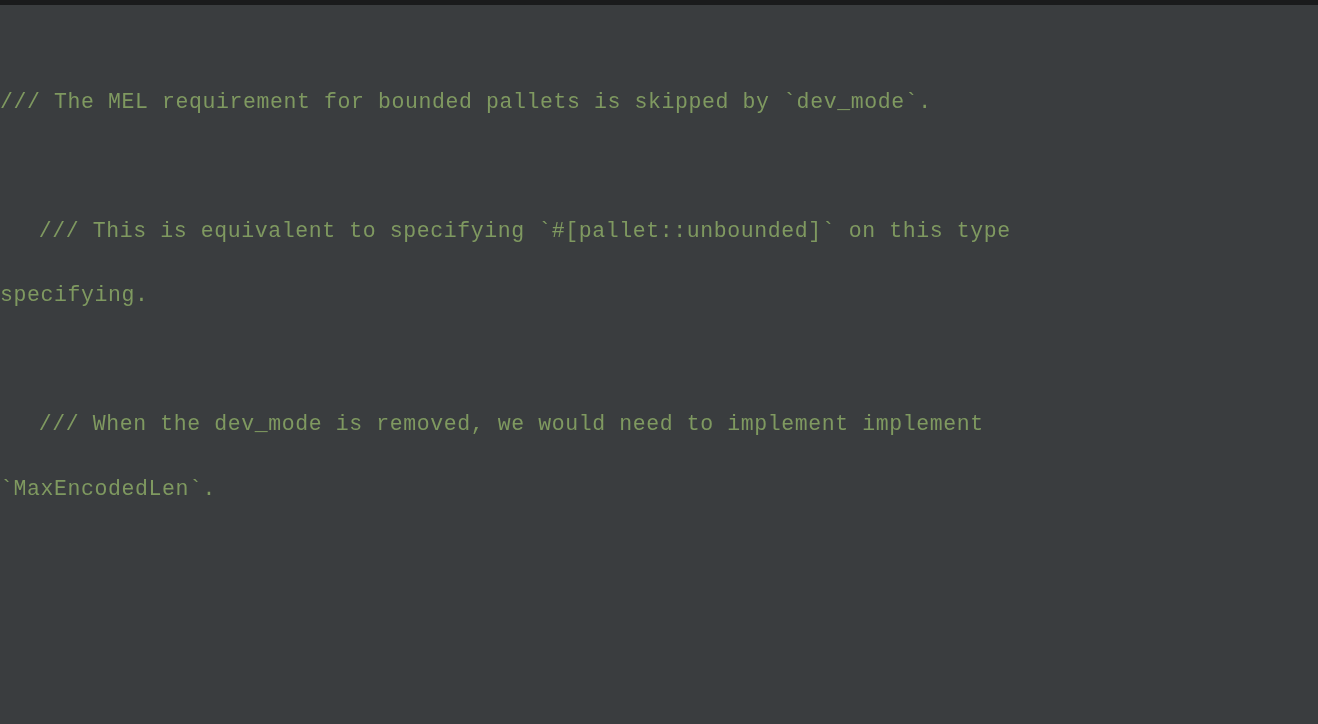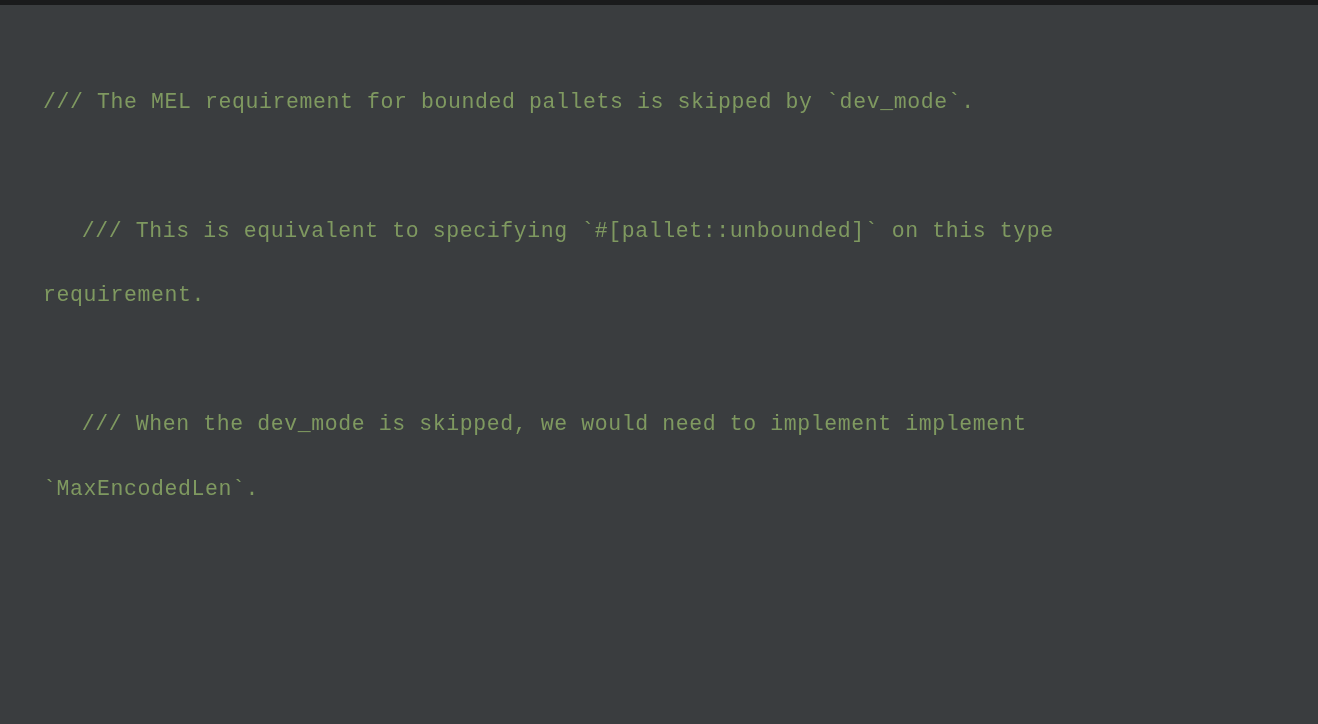--- a/index.html
+++ b/index.html
@@ -19,31 +19,30 @@
   .code-area {
     padding: 0;
     line-height: 3.0;
     white-space: pre;
     color: #888;
     letter-spacing: 0.6px;
   }
   .line {
     display: block;
     min-height: 2.4em;
-    margin-left: 43px;
   }
   .cm  { color: #7f9960; }  
   .indent { display:inline-block; width: 3.0ch; }
 </style>
 </head>
 <body>
 
 <div class="top-bar"></div>
 
 <div class="code-area">
 <span class="line"><span class="cm">/// The MEL requirement for bounded pallets is skipped by `dev_mode`.</span></span>
 <span class="line"><span class="indent"></span><span class="cm">/// This is equivalent to specifying `#[pallet::unbounded]` on this type </span>
-<span class="cm">requirement.</span></span>
-<span class="line"><span class="indent"></span><span class="cm">/// When the dev_mode is skipped, we would need to implement implement </span>
+<span class="cm">specifying.</span></span>
+<span class="line"><span class="indent"></span><span class="cm">/// When the dev_mode is removed, we would need to implement implement </span>
 <span class="cm">`MaxEncodedLen`.</span></span>
 <span class="line"><span class="indent"></span></span>
 
 </div>
 
 </body></html>

